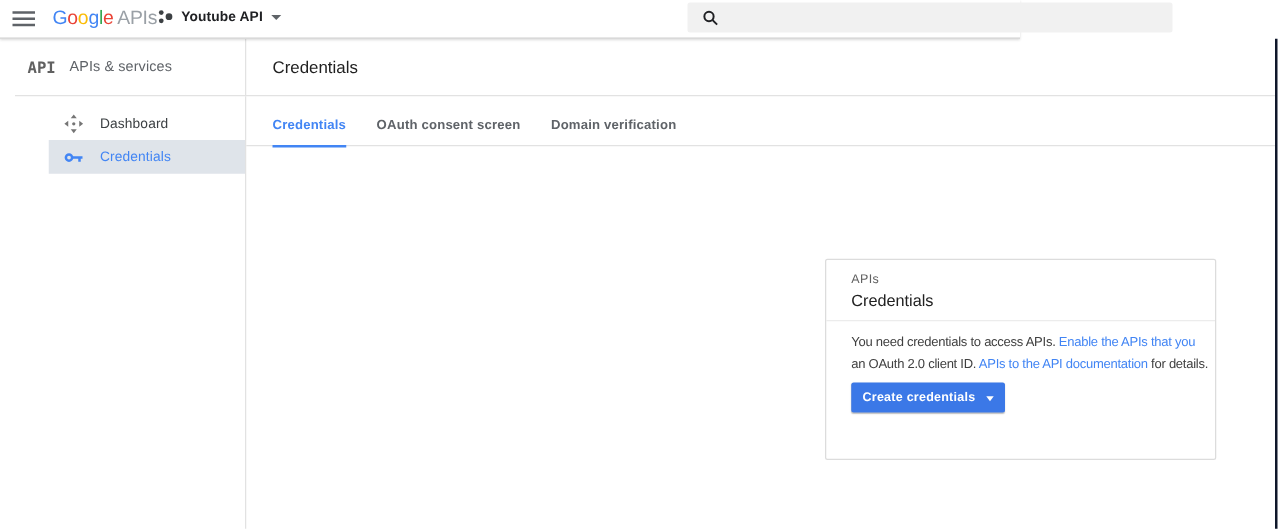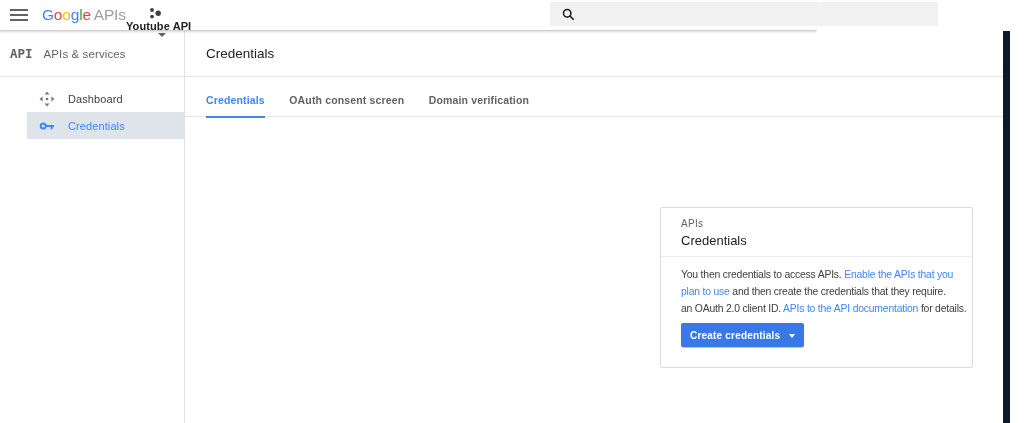--- a/index.html
+++ b/index.html
@@ -6,33 +6,33 @@
   html,body { width:1024px; height:423px; overflow:hidden; background:#fff;
               font-family:"Liberation Sans", sans-serif; }
 
   
   .topbar { position:absolute; left:0; top:0; width:816px; height:31px; background:#fff;
             border-bottom:1px solid #cfcfcf; box-shadow:0 1px 2px rgba(0,0,0,.15); z-index:10; }
   .hamburger { position:absolute; left:10px; top:9px; width:18px; height:12px; cursor:pointer; }
   .hamburger span { display:block; width:18px; height:2px; background:#5f6368; margin-bottom:3px; }
   .logo { position:absolute; left:42px; top:6px; font-size:15.5px; letter-spacing:-0.2px; }
   .logo .suffix { color:#9aa0a6; margin-left:3px; }
-  .proj { position:absolute; left:126px; top:7px; display:flex; align-items:center; cursor:pointer;flex-direction:column; }
+  .proj { position:absolute; left:126px; top:7px; display:flex; align-items:center; cursor:pointer; }
   .proj svg { margin-right:6px; }
   .proj .plabel { font-size:11px; font-weight:bold; color:#202124; letter-spacing:.1px; }
   .caret-down { width:0; height:0; border-left:4px solid transparent; border-right:4px solid transparent;
                 border-top:4px solid #5f6368; margin-left:7px; margin-top:1px; }
   .searchbox { position:absolute; left:550px; top:2px; width:388px; height:24px; background:#f1f1f1;
                border-radius:2px; display:flex; align-items:center; padding-left:12px; }
   .searchbox input { border:none; outline:none; background:transparent; flex:1; height:100%;
                      font-size:12px; color:#202124; margin-left:8px; font-family:"Liberation Sans",sans-serif; }
 
   
-  .frame { position:absolute; left:0; top:31px; width:1010px; height:392px; background:#fff;
-           border-right:7px solid #0f172a; }
+  .frame { position:absolute; left:12px; top:31px; width:1010px; height:392px; background:#fff;
+           border-right:2px solid #0f172a; }
   .header-row { display:flex; height:46px; border-bottom:1px solid #e2e2e2; }
   .sb-header { width:185px; border-right:1px solid #e2e2e2; display:flex; align-items:center; padding-left:10px; }
   .sb-header .api-glyph { font-family:"DejaVu Sans Mono", monospace; font-weight:bold; font-size:12.5px;
                           color:#616161; letter-spacing:0; margin-right:11px; }
   .sb-header .sb-title { font-size:11.5px; color:#5f6368; letter-spacing:.1px; }
   .page-title { flex:1; display:flex; align-items:center; padding-left:21px; font-size:13.5px; color:#212121; }
 
   .body-row { display:flex; height:346px; }
   .sidenav { width:185px; border-right:1px solid #e2e2e2; padding-top:8px; }
   .nav-item { height:27px; display:flex; align-items:center; padding-left:12px; cursor:pointer;margin-left:27px; }
@@ -136,21 +136,20 @@
     </div>
   </div>
 </div>
 
 <div class="card">
   <div class="card-head">
     <div class="card-eyebrow">APIs</div>
     <div class="card-title">Credentials</div>
   </div>
   <div class="card-body">
-    <div class="bline"><span>You then credentials to access APIs. </span><a>Enable the APIs that you</a></div>
-    <div class="bline"><a>plan to use</a><span> and then create the credentials that they require.</span></div>
+    <div class="bline"><span>You need credentials to access APIs. </span><a>Enable the APIs that you</a></div>
     <div class="bline"><span>an OAuth 2.0 client ID. </span><a>APIs to the API documentation</a><span> for details.</span></div>
   </div>
   <button class="create-btn">
     <span>Create credentials</span>
     <span class="caret-down"></span>
   </button>
 </div>
 
 </body></html>

